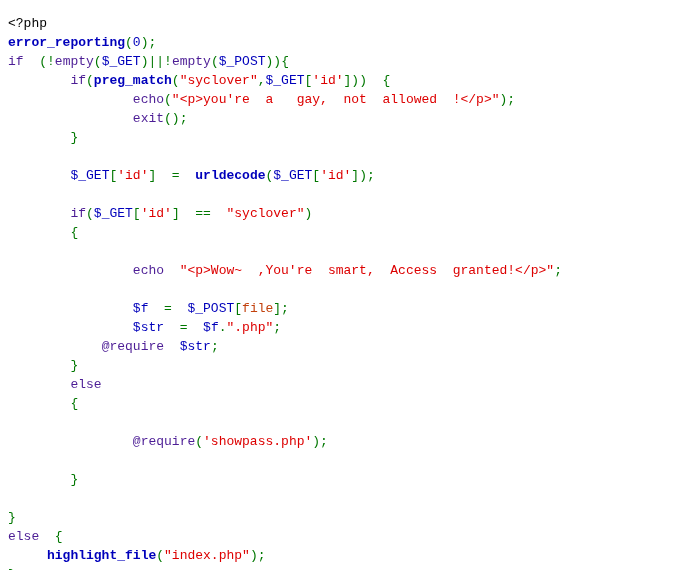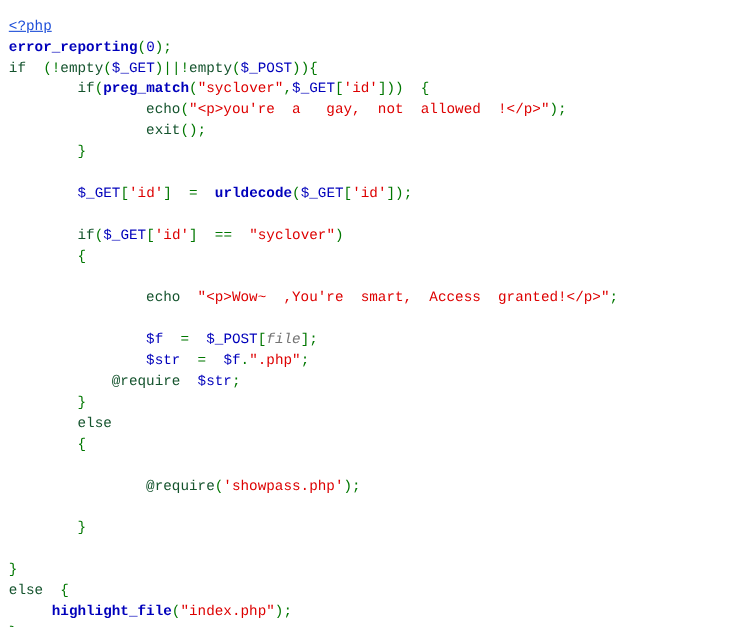--- a/index.html
+++ b/index.html
@@ -29,22 +29,22 @@
     white-space: pre;
   }
   .kw   { color: #007700; }
   .str  { color: #DD0000; }
   .var  { color: #0000BB; }
   .fn   { color: #0000BB; font-weight: bold; }
   .tag  { color: #0000BB; }
   .def  { color: #000000; }
   .pun  { color: #007700; }
 </style>
-<style>.kw{color:#14532d;margin-top:30px;}
+<style>.kw{color:#4c1d95;margin-top:30px;}
 .pun{color:#007700;}
 .str{color:#DD0000;}
 .var{color:#0000BB;}
 .fn{color:#0000BB;}
-.tag{color:#1d4ed8;text-decoration:underline;}
-.def{color:#737373;font-style:italic;}</style></head>
+.tag{color:#000000;}
+.def{color:#c2410c;}</style></head>
 <body style="background: rgb(255, 255, 255);">
 
 <pre id="code-listing"><span class="ln"><span class="tag">&lt;?php</span></span><span class="ln"><span class="fn">error_reporting</span><span class="pun">(</span><span class="var">0</span><span class="pun">);</span></span><span class="ln"><span class="kw">if</span>  <span class="pun">(!</span><span class="kw">empty</span><span class="pun">(</span><span class="var">$_GET</span><span class="pun">)||!</span><span class="kw">empty</span><span class="pun">(</span><span class="var">$_POST</span><span class="pun">)){</span></span><span class="ln">        <span class="kw">if</span><span class="pun">(</span><span class="fn">preg_match</span><span class="pun">(</span><span class="str">"syclover"</span><span class="pun">,</span><span class="var">$_GET</span><span class="pun">[</span><span class="str">'id'</span><span class="pun">]))  {</span></span><span class="ln">                <span class="kw">echo</span><span class="pun">(</span><span class="str">"&lt;p&gt;you're  a   gay,  not  allowed  !&lt;/p&gt;"</span><span class="pun">);</span></span><span class="ln">                <span class="kw">exit</span><span class="pun">();</span></span><span class="ln">        <span class="pun">}</span></span><span class="ln"> </span><span class="ln">        <span class="var">$_GET</span><span class="pun">[</span><span class="str">'id'</span><span class="pun">]  =  </span><span class="fn">urldecode</span><span class="pun">(</span><span class="var">$_GET</span><span class="pun">[</span><span class="str">'id'</span><span class="pun">]);</span></span><span class="ln"> </span><span class="ln">        <span class="kw">if</span><span class="pun">(</span><span class="var">$_GET</span><span class="pun">[</span><span class="str">'id'</span><span class="pun">]  ==  </span><span class="str">"syclover"</span><span class="pun">)</span></span><span class="ln">        <span class="pun">{</span></span><span class="ln"> </span><span class="ln">                <span class="kw">echo</span>  <span class="str">"&lt;p&gt;Wow~  ,You're  smart,  Access  granted!&lt;/p&gt;"</span><span class="pun">;</span></span><span class="ln"> </span><span class="ln">                <span class="var">$f</span>  <span class="pun">=</span>  <span class="var">$_POST</span><span class="pun">[</span><span class="def">file</span><span class="pun">];</span></span><span class="ln">                <span class="var">$str</span>  <span class="pun">=</span>  <span class="var">$f</span><span class="pun">.</span><span class="str">".php"</span><span class="pun">;</span></span><span class="ln">            <span class="kw">@require</span>  <span class="var">$str</span><span class="pun">;</span></span><span class="ln">        <span class="pun">}</span></span><span class="ln">        <span class="kw">else</span></span><span class="ln">        <span class="pun">{</span></span><span class="ln"> </span><span class="ln">                <span class="kw">@require</span><span class="pun">(</span><span class="str">'showpass.php'</span><span class="pun">);</span></span><span class="ln"> </span><span class="ln">        <span class="pun">}</span></span><span class="ln"> </span><span class="ln"><span class="pun">}</span></span><span class="ln"><span class="kw">else</span>  <span class="pun">{</span></span><span class="ln">     <span class="fn">highlight_file</span><span class="pun">(</span><span class="str">"index.php"</span><span class="pun">);</span></span><span class="ln"><span class="pun">}</span></span></pre>
 
 </body></html>

